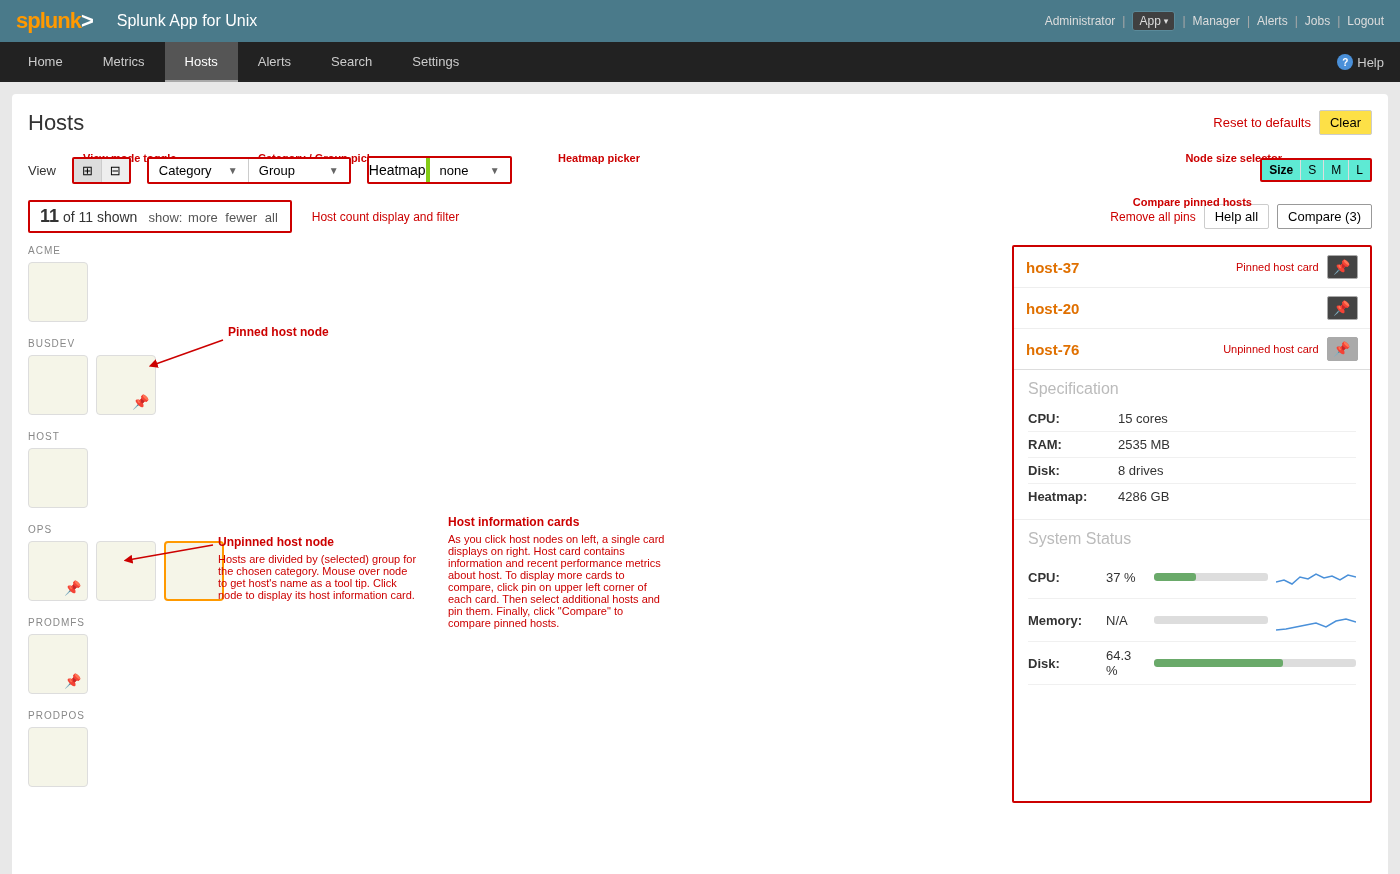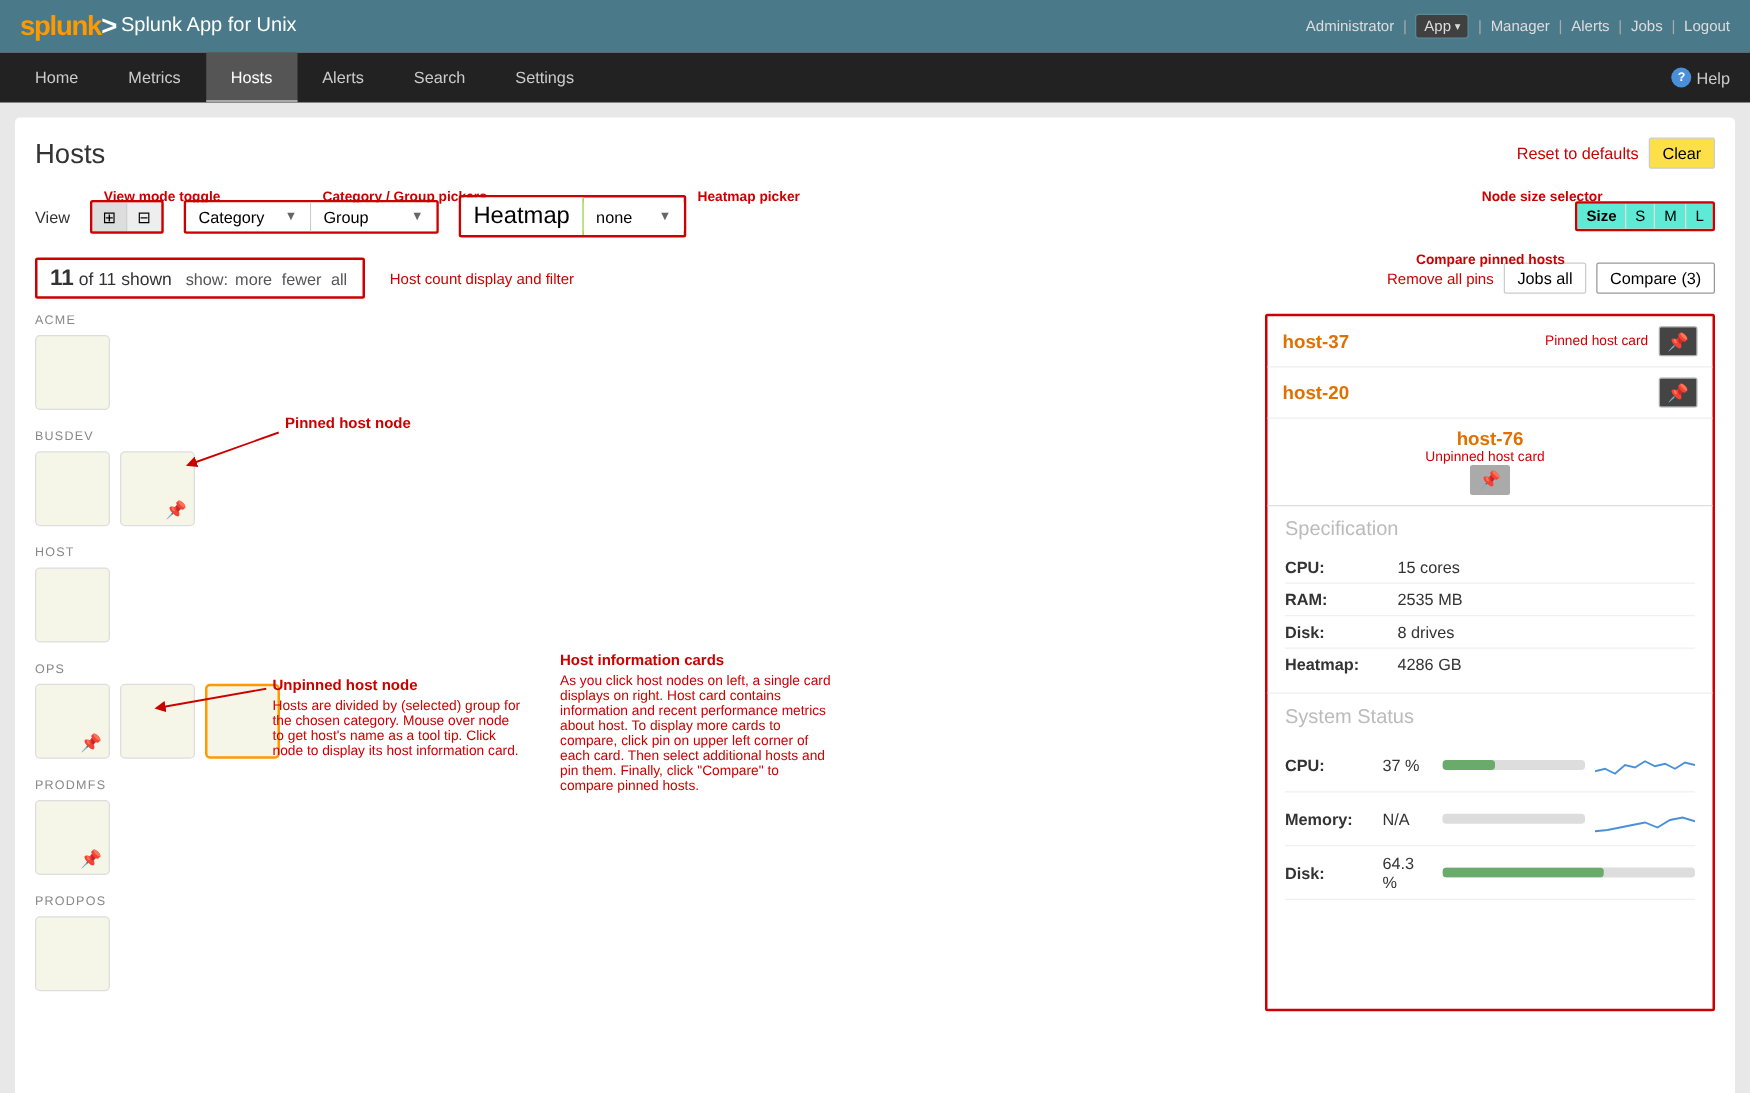--- a/index.html
+++ b/index.html
@@ -11,21 +11,21 @@
       color: white;
       height: 42px;
       display: flex;
       align-items: center;
       padding: 0 16px;
       justify-content: space-between;
     }
     #top-bar .logo-area {
       display: flex;
       align-items: center;
-      gap: 4px;
+      gap: 24px;
     }
     #top-bar .logo-text {
       font-size: 22px;
       font-weight: bold;
       color: white;
       letter-spacing: -1px;
     }
     #top-bar .logo-text span {
       color: #f90;
     }
@@ -198,24 +198,24 @@
     .picker-caret { color: #666; font-size: 10px; }
 
     .heatmap-group {
       border: 2px solid #c00;
       border-radius: 2px;
       display: flex;
       align-items: center;
       gap: 0;
     }
     .heatmap-label {
-      padding: 4px 10px;
+      padding: 4px 0;
       background: white;
-      font-size: 19px;
-      border-right: 1px solid #84cc16;
+      font-size: 14px;
+      border-right: 4px solid #84cc16;
     }
     .heatmap-select {
       display: flex;
       align-items: center;
       background: white;
       padding: 4px 10px;
       cursor: pointer;
       gap: 8px;
       min-width: 80px;
       justify-content: space-between;
@@ -346,21 +346,21 @@
     }
     .pinned-hosts-list {
       border-bottom: 1px solid #ddd;
     }
     .pinned-host-row {
       display: flex;
       align-items: center;
       padding: 8px 12px;
       border-bottom: 1px solid #eee;
     }
-    .pinned-host-row:last-child { border-bottom: none; flex-direction: column; }
+    .pinned-host-row:last-child { border-bottom: none; }
     .pinned-host-name {
       font-size: 15px;
       color: #e07000;
       font-weight: bold;
       flex: 1;
     }
     .pin-toggle-btn {
       background: white;
       border: 1px solid #aaa;
       padding: 3px 6px;
@@ -558,21 +558,21 @@
         <span>11</span>
         <span> shown</span>
         <span class="count-show">
           &nbsp;&nbsp;show: <a href="#">more</a> <a href="#">fewer</a> <a href="#">all</a>
         </span>
       </div>
       <span class="annotation-text">Host count display and filter</span>
 
       <div class="pin-actions">
         <span class="pin-label">Remove all pins</span>
-        <button class="unpin-btn">Jobs all</button>
+        <button class="unpin-btn">Help all</button>
         <button class="compare-btn">Compare (3)</button>
       </div>
     </div>
   </div>
 
   <div class="main-body" style="position:relative;">
 
     <div class="host-groups">
 
       <div class="host-group">

